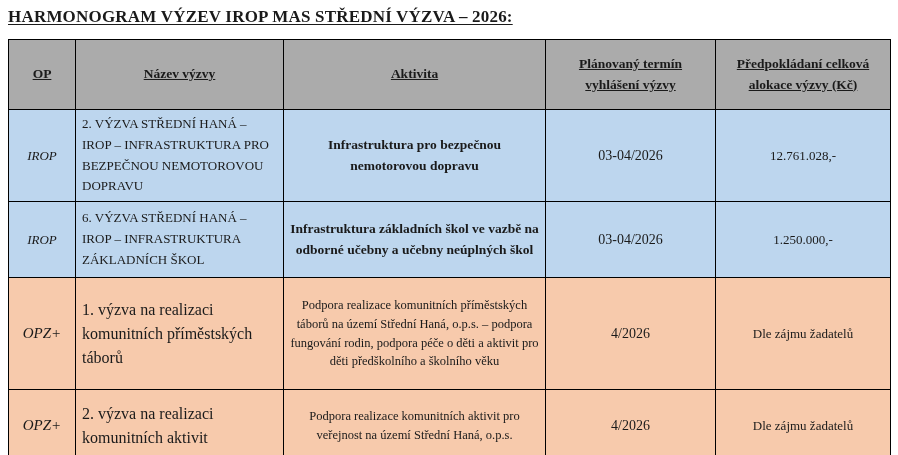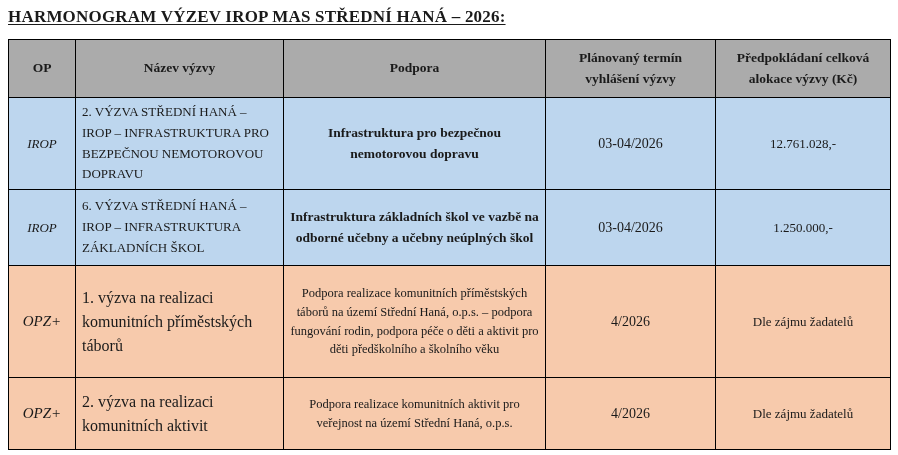--- a/index.html
+++ b/index.html
@@ -42,21 +42,21 @@
     vertical-align: middle;
     padding: 2px 6px;
     overflow: hidden;
   }
   col.c-op      { width: 67px; }
   col.c-nazev   { width: 208px; }
   col.c-aktivita{ width: 262px; }
   col.c-termin  { width: 170px; }
   col.c-alokace { width: 175px; }
 
-  tr.tr-header  { height: 58px; }
+  tr.tr-header  { height: 70px; text-decoration: underline; }
   tr.tr-r0      { height: 92px; }
   tr.tr-r1      { height: 76px; }
   tr.tr-r2      { height: 112px; }
   tr.tr-r3      { height: 72px; }
 
   th.head-cell {
     background: var(--header-bg);
     font-weight: bold;
     font-size: 13.5px;
     text-align: center;
@@ -108,35 +108,35 @@
   td.cell-alokace {
     text-align: center;
     font-size: 13px;
     margin-top: 25px;
   }
 </style>
 </head>
 <body>
 
 <div class="page">
-  <h1 class="doc-title">HARMONOGRAM VÝZEV IROP MAS STŘEDNÍ HANÁ – 2026:</h1>
+  <h1 class="doc-title">HARMONOGRAM VÝZEV IROP MAS STŘEDNÍ VÝZVA – 2026:</h1>
 
   <table class="harmonogram">
     <colgroup>
       <col class="c-op">
       <col class="c-nazev">
       <col class="c-aktivita">
       <col class="c-termin">
       <col class="c-alokace">
     </colgroup>
     <thead>
       <tr class="tr-header">
         <th class="head-cell">OP</th>
         <th class="head-cell">Název výzvy</th>
-        <th class="head-cell">Podpora</th>
+        <th class="head-cell">Aktivita</th>
         <th class="head-cell">Plánovaný termín vyhlášení výzvy</th>
         <th class="head-cell">Předpokládaní celková alokace výzvy (Kč)</th>
       </tr>
     </thead>
     <tbody>
       <tr class="tr-r0 row-blue">
         <td class="cell-op">IROP</td>
         <td class="cell-nazev">2. VÝZVA STŘEDNÍ HANÁ – IROP – INFRASTRUKTURA PRO BEZPEČNOU NEMOTOROVOU DOPRAVU</td>
         <td class="cell-aktivita">Infrastruktura pro bezpečnou nemotorovou dopravu</td>
         <td class="cell-termin">03-04/2026</td>

